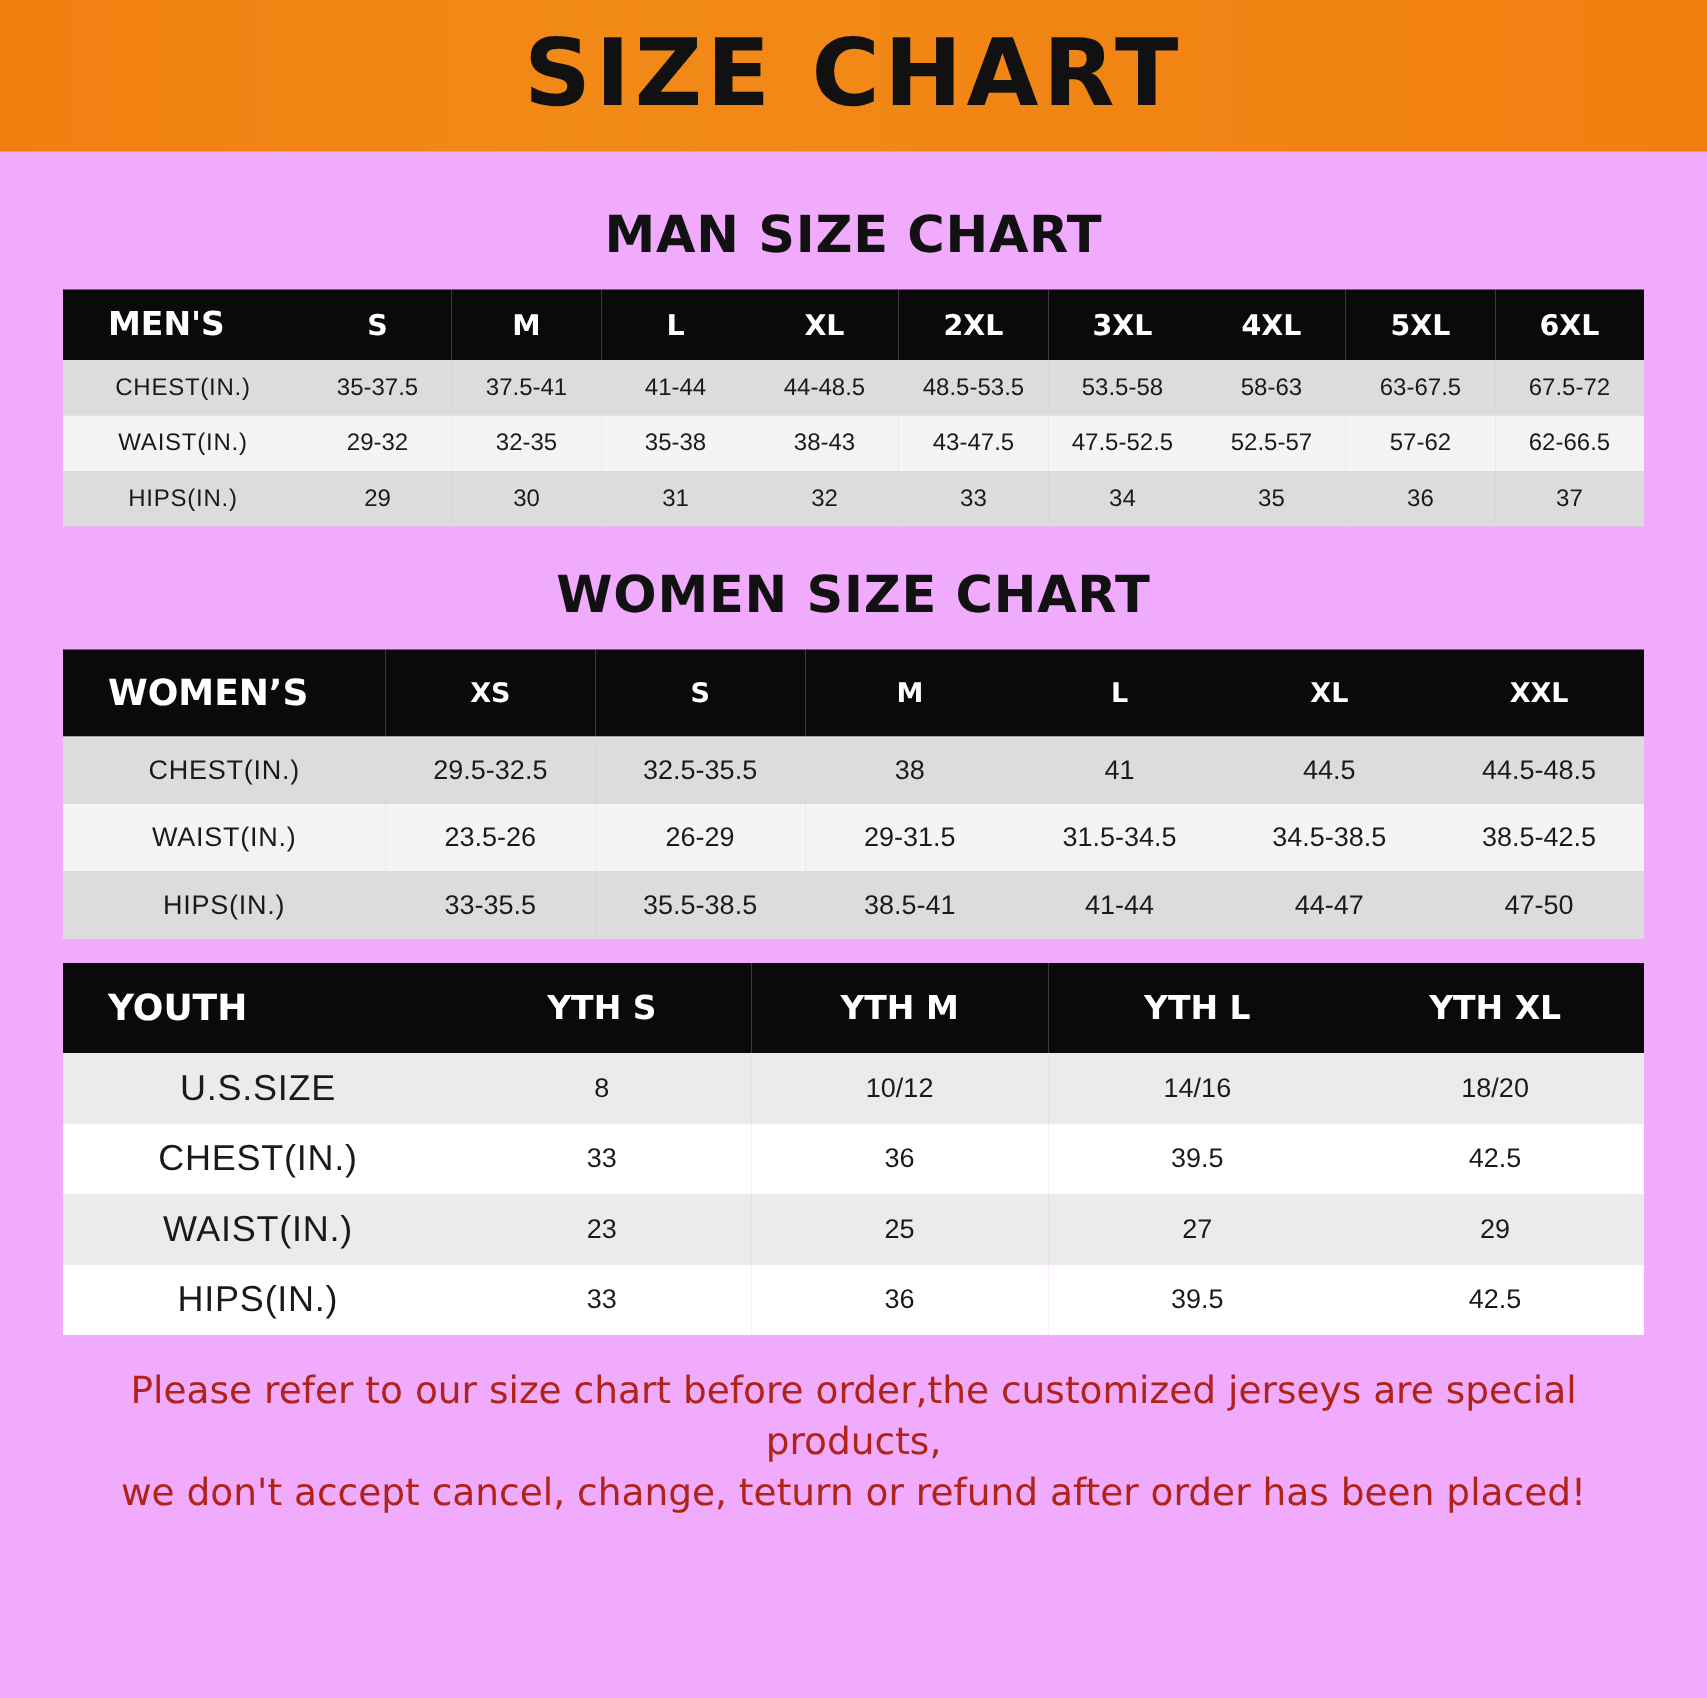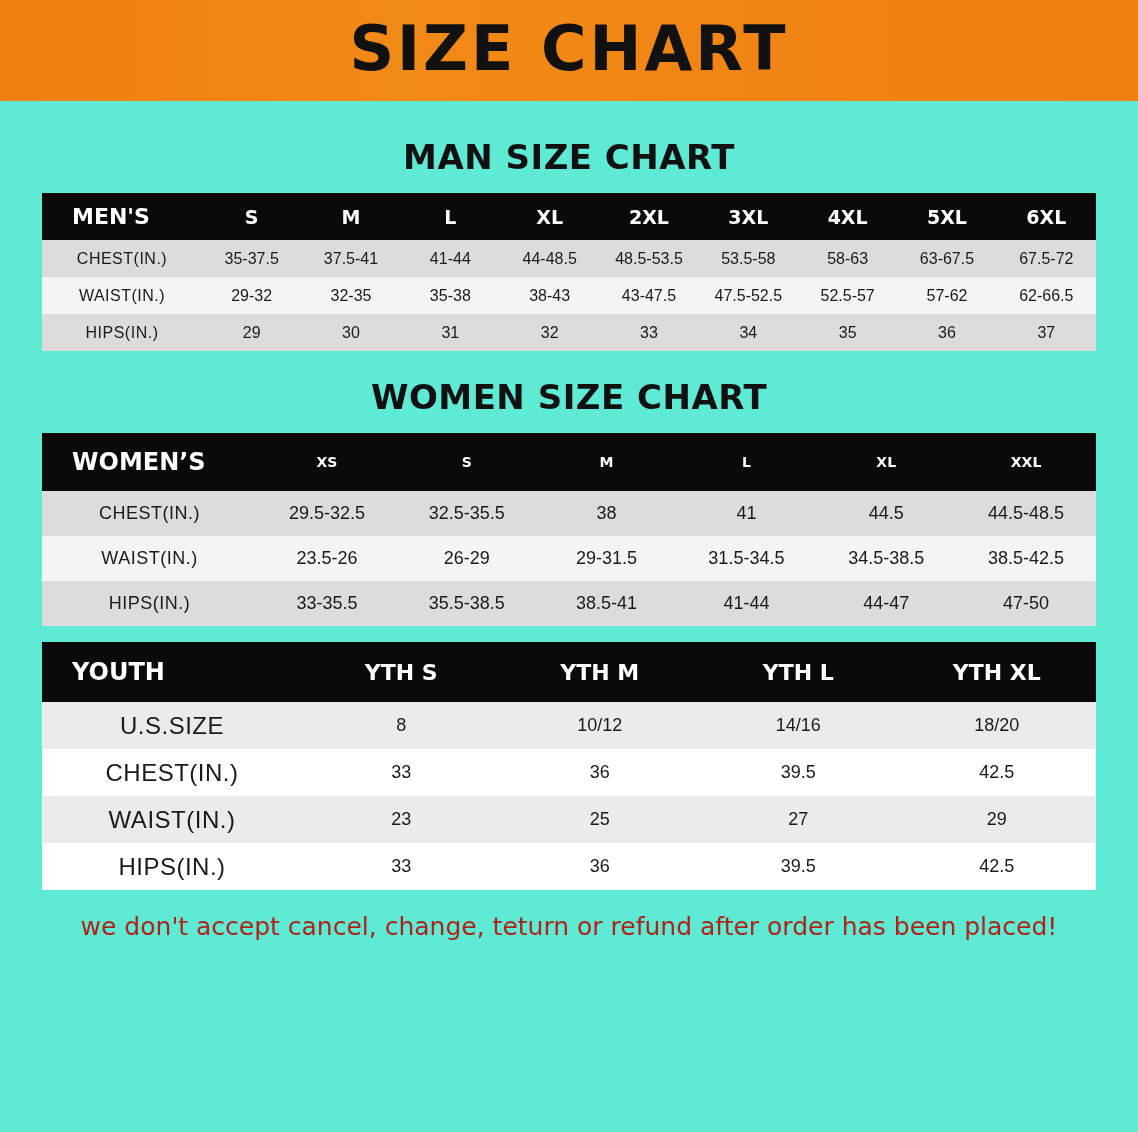--- a/index.html
+++ b/index.html
@@ -10,21 +10,21 @@
     width: 1138px;
     height: 1132px;
     background: #ffffff;
     font-family: "Liberation Sans", sans-serif;
     overflow: hidden;
   }
   .page {
     position: relative;
     width: 1138px;
     height: 1132px;
-    background: #5eead4;
+    background: #f0abfc;
   }
 
   
   .banner {
     height: 101px;
     background: linear-gradient(90deg, #f07f10 0%, #f28a17 35%, #f07f10 100%);
     display: flex;
     align-items: center;
     justify-content: center;
   }
@@ -82,21 +82,21 @@
   tr.shade td { background: #dcdcdc; }
   tr.plain td { background: #f4f4f4; }
 
   
   .men thead th { height: 45px; font-size: 19px; }
   .men thead th.rowlabel { font-size: 22px; }
   .men tbody td { height: 35px; font-size: 16px; }
   .men tbody td.rowlabel { font-size: 16px; }
 
   
-  .women thead th { height: 56px; font-size: 14px; }
+  .women thead th { height: 56px; font-size: 18px; }
   .women thead th.rowlabel { font-size: 24px; }
   .women tbody td { height: 43px; font-size: 18px; }
   .women tbody td.rowlabel { font-size: 18px; }
 
   
   .youth thead th { height: 58px; font-size: 22px; }
   .youth thead th.rowlabel { font-size: 24px; }
   .youth tbody td { height: 45px; font-size: 18px; }
   .youth tbody td.rowlabel { font-size: 24px; }
   .youth tbody tr.plain td { background: #ffffff; }
@@ -276,16 +276,17 @@
           <td>33</td>
           <td>36</td>
           <td>39.5</td>
           <td>42.5</td>
         </tr>
       </tbody>
     </table>
   </div>
 
   <div class="note">
+    <span>Please refer to our size chart before order,the customized jerseys are special products,</span>
     <span>we don't accept cancel, change, teturn or refund after order has been placed!</span>
   </div>
 
 </div>
 
 </body></html>

